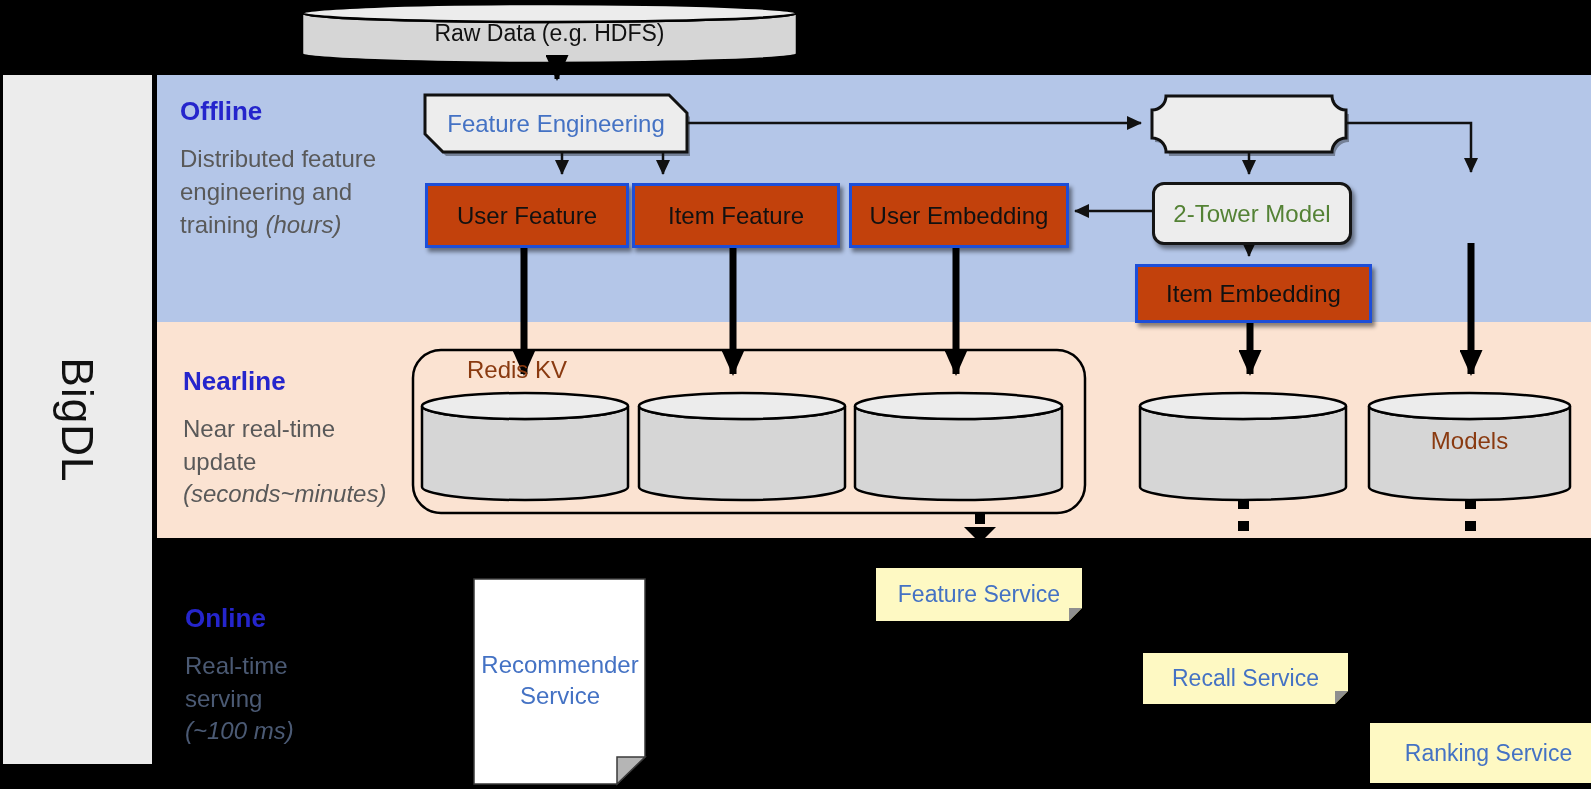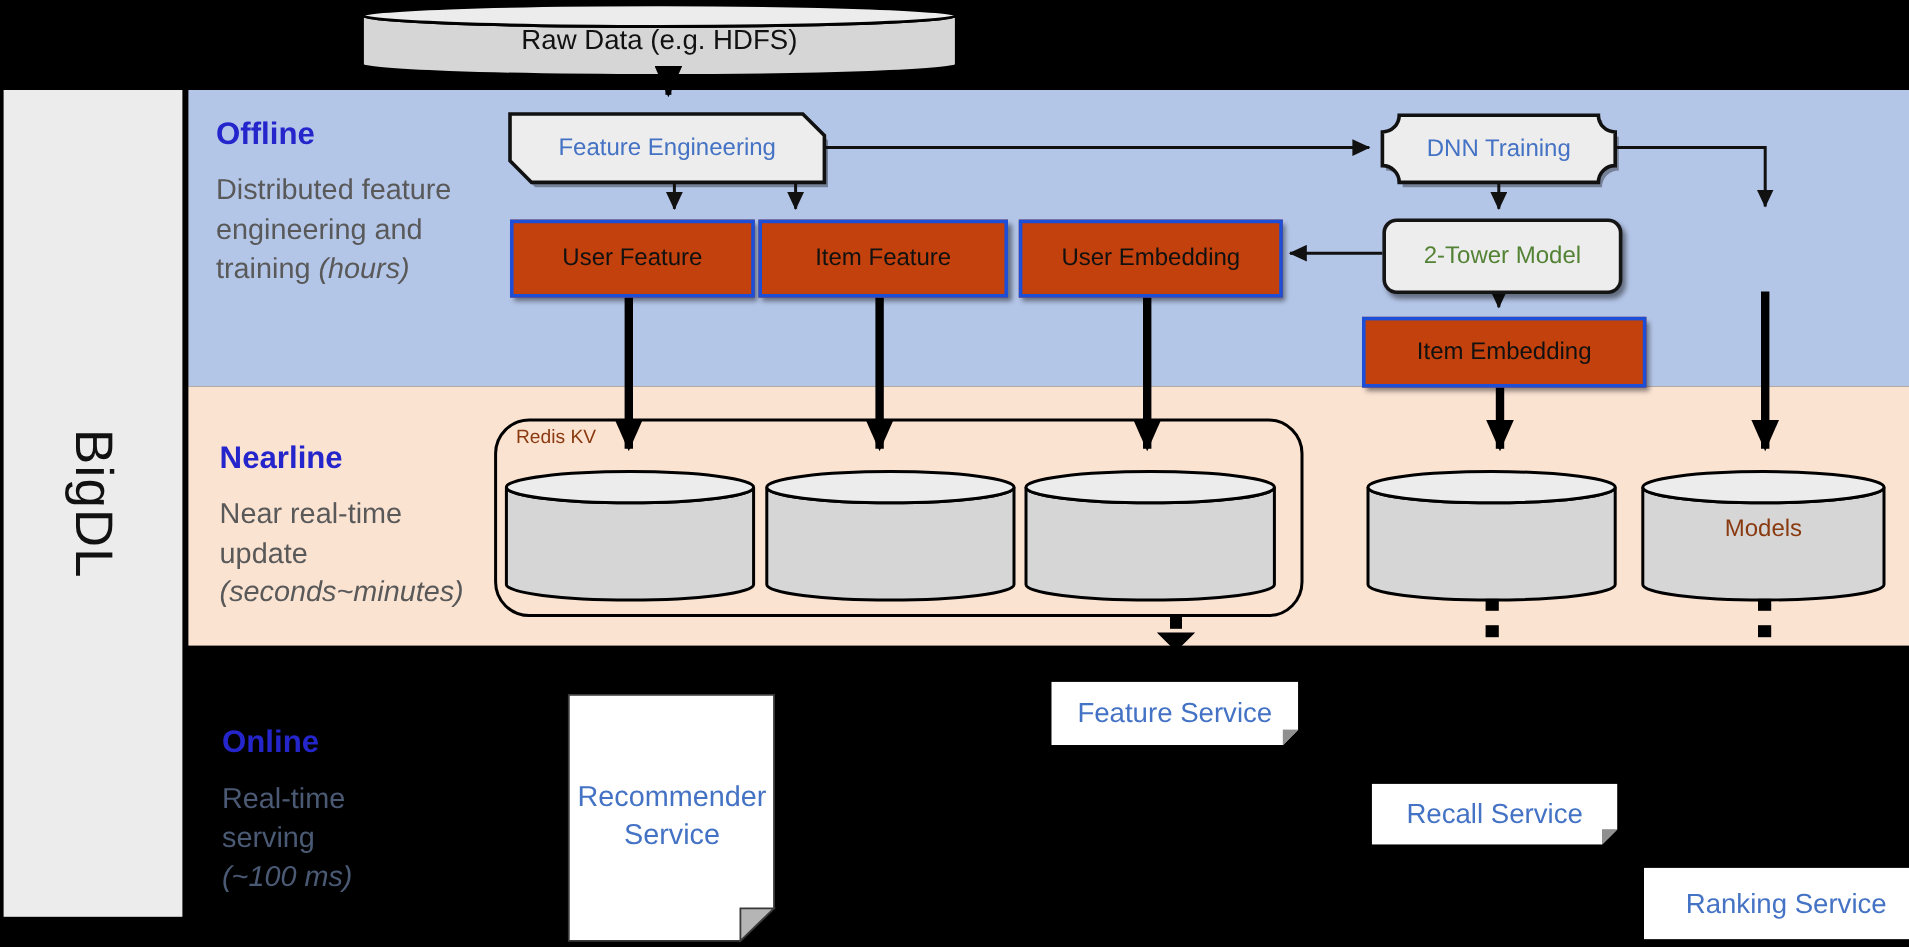--- a/index.html
+++ b/index.html
@@ -16,33 +16,33 @@
   #sidebar .brand{transform:rotate(90deg);font-size:44px;color:#111;letter-spacing:1px;white-space:nowrap;}
   
   #shape-layer{position:absolute;left:0;top:0;z-index:1;}
   
   .lbl{position:absolute;z-index:2;}
   .sec-title{font-size:26px;font-weight:600;color:#2525cc;}
   .sec-desc{font-size:24px;line-height:33px;color:#595959;}
   .sec-note{font-style:italic;}
   .online-text{color:#4b5a74;}
   .node{position:absolute;z-index:2;display:flex;align-items:center;justify-content:center;
-    font-size:20px;text-align:center;}
+    font-size:24px;text-align:center;}
   .gray-box{background:#c2410c;border:3px solid #1d4ed8;color:#111;
     box-shadow:3px 4px 4px rgba(0,0,0,0.45);}
   .model-box{background:#ededed;border:3px solid #151515;border-radius:12px;color:#548235;
     box-shadow:3px 4px 4px rgba(0,0,0,0.45);}
   .shape-text{background:transparent;color:#4472c4;}
   .store-label{color:#8a3a10;background:transparent;}
-  .service-box{background:#ffffff;color:#4472c4;z-index:2;position:absolute;
+  .service-box{background:#fef9c3;color:#4472c4;z-index:2;position:absolute;
     display:flex;align-items:center;justify-content:center;font-size:23px;
     clip-path:polygon(0 0,100% 0,100% calc(100% - 13px),calc(100% - 13px) 100%,0 100%);}
   .service-box::after{content:"";position:absolute;right:0;bottom:0;width:13px;height:13px;
     background:linear-gradient(to top left, transparent 50%, #8f8f8f 50%);}
-  .redis-label{font-size:16px;}
+  .redis-label{font-size:24px;margin-left:37px;}
   .doc-text{color:#4472c4;font-size:24px;line-height:31px;}
 </style>
 </head>
 <body>
 
 <div id="canvas">
 
   <div class="region" id="region-offline"></div>
   <div class="region" id="region-nearline"></div>
 
@@ -142,21 +142,20 @@
 
   <div class="lbl sec-title" style="left:183px;top:366px;">Nearline</div>
   <div class="lbl sec-desc" style="left:183px;top:412px;width:175px;">Near real-time update</div>
   <div class="lbl sec-desc sec-note" style="left:183px;top:477px;white-space:nowrap;">(seconds~minutes)</div>
 
   <div class="lbl sec-title" style="left:185px;top:603px;">Online</div>
   <div class="lbl sec-desc online-text" style="left:185px;top:649px;width:130px;">Real-time serving</div>
   <div class="lbl sec-desc sec-note online-text" style="left:185px;top:714px;white-space:nowrap;">(~100 ms)</div>
 
   <div class="node shape-text" style="left:425px;top:95px;width:262px;height:57px;">Feature Engineering</div>
-  <div class="node shape-text" style="left:1152px;top:96px;width:194px;height:56px;">DNN Training</div>
   <div class="node gray-box" style="left:425px;top:183px;width:198px;height:59px;">User Feature</div>
   <div class="node gray-box" style="left:632px;top:183px;width:202px;height:59px;">Item Feature</div>
   <div class="node gray-box" style="left:849px;top:183px;width:214px;height:59px;">User Embedding</div>
   <div class="node model-box" style="left:1152px;top:182px;width:194px;height:57px;">2-Tower Model</div>
   <div class="node gray-box" style="left:1135px;top:264px;width:231px;height:53px;">Item Embedding</div>
 
   <div class="lbl store-label redis-label" style="left:430px;top:356px;">Redis KV</div>
   <div class="node store-label" style="left:1369px;top:424px;width:201px;height:34px;">Models</div>
 
   <div class="node doc-text" style="left:479px;top:600px;width:162px;height:160px;">Recommender Service</div>

